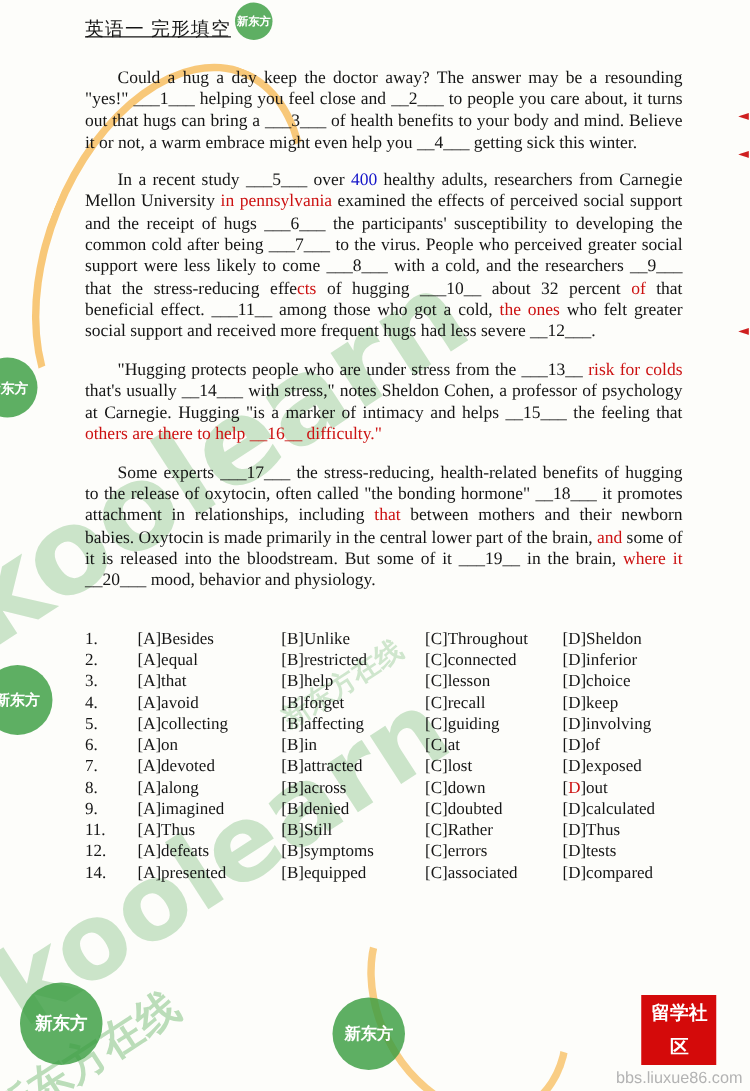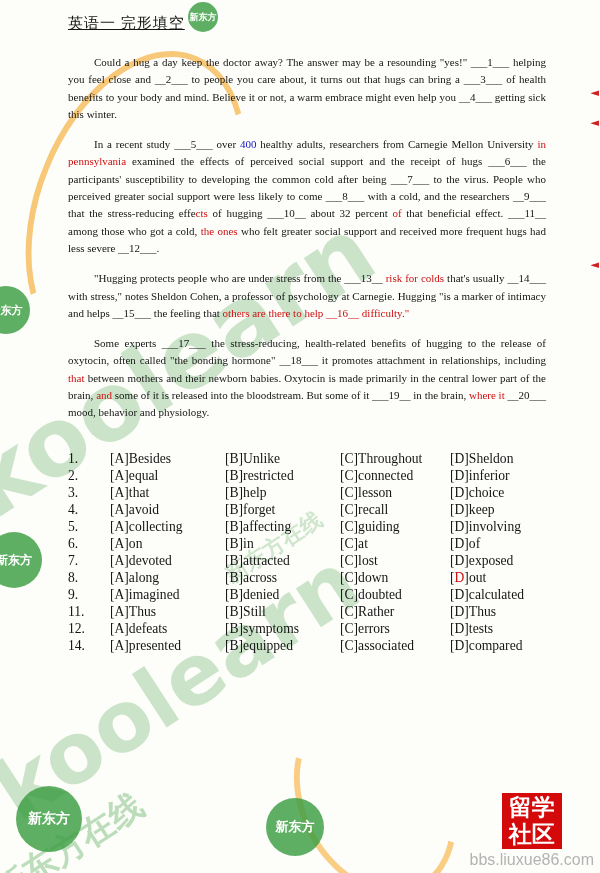--- a/index.html
+++ b/index.html
@@ -63,21 +63,21 @@
 
   
   .content { position:relative; z-index:2; padding:14px 54px 0 56px;margin-left:12px; }
   .title {
     font-size:15px;
     font-weight:normal;
     text-decoration:underline;
     letter-spacing:1px;
   }
   .passage p {
-    font-size:11px;
+    font-size:14px;
     line-height:17.3px;
     text-align:justify;
     text-indent:26px;
     margin-top:13px;
   }
   .passage p.first { margin-top:21px; }
 
   .options { margin-top:28px; font-size:13.6px; }
   .opt-row {
     display:grid;
@@ -98,32 +98,32 @@
   .m2 { top:116px; }
   .m3 { top:258px; }
 
   
   .footer { position:absolute; right:6px; bottom:4px; z-index:4; text-align:center; }
   .badge {
     background:#d40a0a;
     color:#fff;
     width:60px; height:56px;
     margin:0 auto;
-    font-size:23px;
+    font-size:15px;
     line-height:27px;
     font-family:"DejaVu Sans","Liberation Sans",sans-serif;
     font-weight:bold;
     display:flex; align-items:center; justify-content:center;
     flex-wrap:wrap;
     word-break:break-all;
     padding:1px 4px;
   }
   .footer-url {
     margin-top:2px;
-    font-size:16px;
+    font-size:13px;
     color:#b3b3b3;
     font-family:"Liberation Sans","DejaVu Sans",sans-serif;
   }
 </style>
 </head>
 <body>
 
 <div class="page">
 
   <div class="wm wm-brand wm-k1">koolearn</div>

